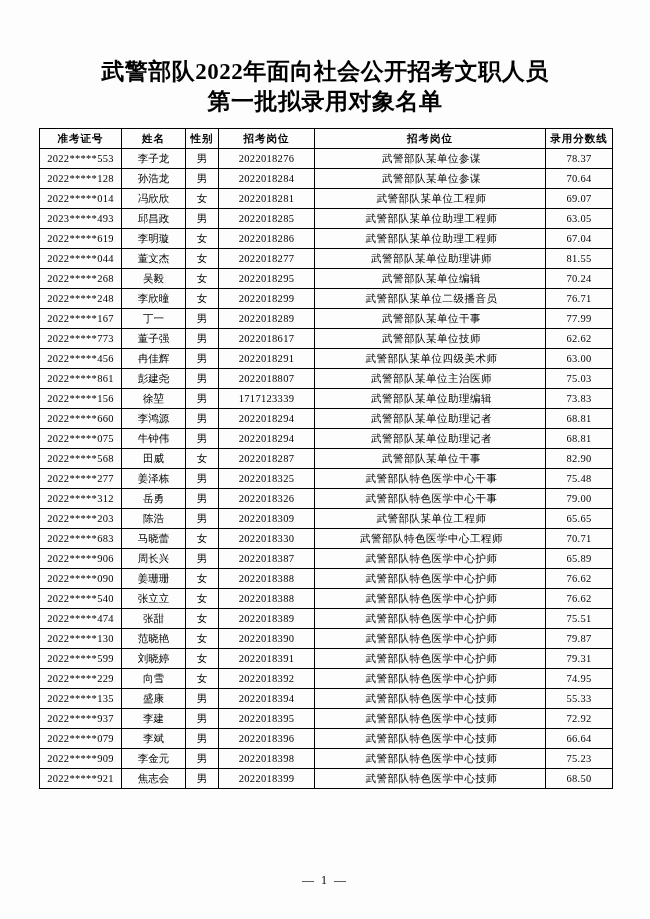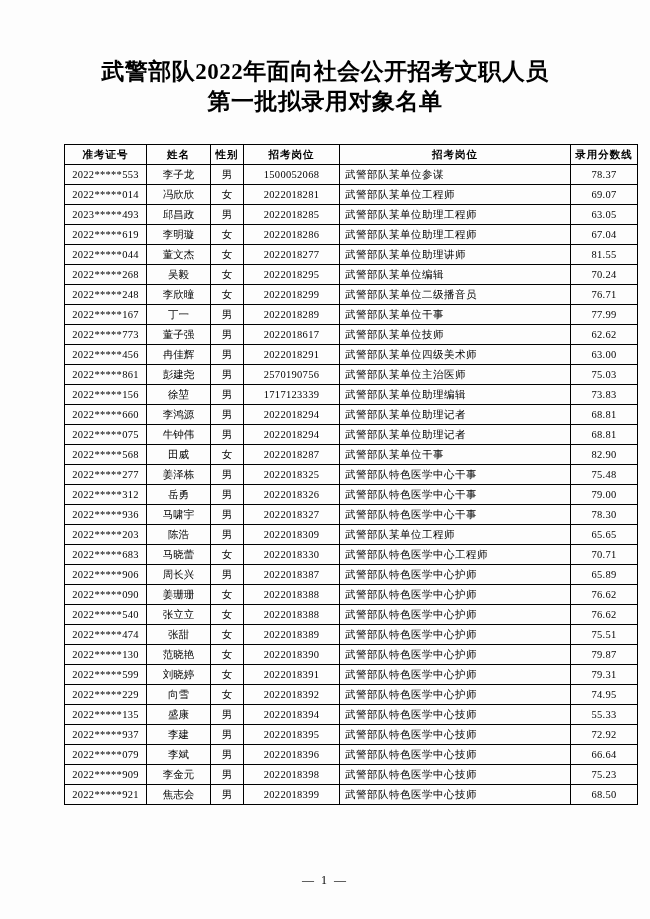--- a/index.html
+++ b/index.html
@@ -16,23 +16,22 @@
     position: absolute;
     top: 57px; left: 0; right: 0;
     text-align: center;
     font-weight: bold;
     font-size: 23px;
     line-height: 30px;
     letter-spacing: 0.5px;
   }
   .table-wrap {
     position: absolute;
-    top: 144px; left: 39px;
+    top: 128px; left: 39px;
     width: 573px;
-    margin-left: 25px;
   }
   table.roster {
     width: 573px;
     border-collapse: collapse;
     table-layout: fixed;
     font-size: 10.5px;
   }
   table.roster col.c-ticket   { width: 82px; }
   table.roster col.c-name     { width: 64px; }
   table.roster col.c-gender   { width: 33px; }
@@ -48,21 +47,21 @@
     overflow: hidden;
     padding: 0 2px;
   }
   table.roster { border: 1.5px solid #000; }
   table.roster th {
     font-weight: bold;
     font-size: 10.5px;
     letter-spacing: 1px;
   }
   table.roster td.col-position {
-    text-align: left;
+    text-align: center;
     padding-left: 5px;
     letter-spacing: 0.5px;
     font-family: Liberation Mono, monospace;
   }
   table.roster td.col-ticket,
   table.roster td.col-jobcode,
   table.roster td.col-score {
     font-family: "Liberation Serif", "DejaVu Serif", serif;
     letter-spacing: 0.3px;
   }
@@ -102,23 +101,31 @@
             <th>招考岗位</th>
             <th>招考岗位</th>
             <th>录用分数线</th>
           </tr>
       </thead>
       <tbody id="table-body">
           <tr>
             <td class="col-ticket">2022*****553</td>
             <td class="col-name">李子龙</td>
             <td class="col-gender">男</td>
-            <td class="col-jobcode">1500052068</td>
+            <td class="col-jobcode">2022018276</td>
             <td class="col-position">武警部队某单位参谋</td>
             <td class="col-score">78.37</td>
+          </tr>
+          <tr>
+            <td class="col-ticket">2022*****128</td>
+            <td class="col-name">孙浩龙</td>
+            <td class="col-gender">男</td>
+            <td class="col-jobcode">2022018284</td>
+            <td class="col-position">武警部队某单位参谋</td>
+            <td class="col-score">70.64</td>
           </tr>
           <tr>
             <td class="col-ticket">2022*****014</td>
             <td class="col-name">冯欣欣</td>
             <td class="col-gender">女</td>
             <td class="col-jobcode">2022018281</td>
             <td class="col-position">武警部队某单位工程师</td>
             <td class="col-score">69.07</td>
           </tr>
           <tr>
@@ -182,21 +189,21 @@
             <td class="col-name">冉佳辉</td>
             <td class="col-gender">男</td>
             <td class="col-jobcode">2022018291</td>
             <td class="col-position">武警部队某单位四级美术师</td>
             <td class="col-score">63.00</td>
           </tr>
           <tr>
             <td class="col-ticket">2022*****861</td>
             <td class="col-name">彭建尧</td>
             <td class="col-gender">男</td>
-            <td class="col-jobcode">2570190756</td>
+            <td class="col-jobcode">2022018807</td>
             <td class="col-position">武警部队某单位主治医师</td>
             <td class="col-score">75.03</td>
           </tr>
           <tr>
             <td class="col-ticket">2022*****156</td>
             <td class="col-name">徐堃</td>
             <td class="col-gender">男</td>
             <td class="col-jobcode">1717123339</td>
             <td class="col-position">武警部队某单位助理编辑</td>
             <td class="col-score">73.83</td>
@@ -235,28 +242,20 @@
           </tr>
           <tr>
             <td class="col-ticket">2022*****312</td>
             <td class="col-name">岳勇</td>
             <td class="col-gender">男</td>
             <td class="col-jobcode">2022018326</td>
             <td class="col-position">武警部队特色医学中心干事</td>
             <td class="col-score">79.00</td>
           </tr>
           <tr>
-            <td class="col-ticket">2022*****936</td>
-            <td class="col-name">马啸宇</td>
-            <td class="col-gender">男</td>
-            <td class="col-jobcode">2022018327</td>
-            <td class="col-position">武警部队特色医学中心干事</td>
-            <td class="col-score">78.30</td>
-          </tr>
-          <tr>
             <td class="col-ticket">2022*****203</td>
             <td class="col-name">陈浩</td>
             <td class="col-gender">男</td>
             <td class="col-jobcode">2022018309</td>
             <td class="col-position">武警部队某单位工程师</td>
             <td class="col-score">65.65</td>
           </tr>
           <tr>
             <td class="col-ticket">2022*****683</td>
             <td class="col-name">马晓蕾</td>

